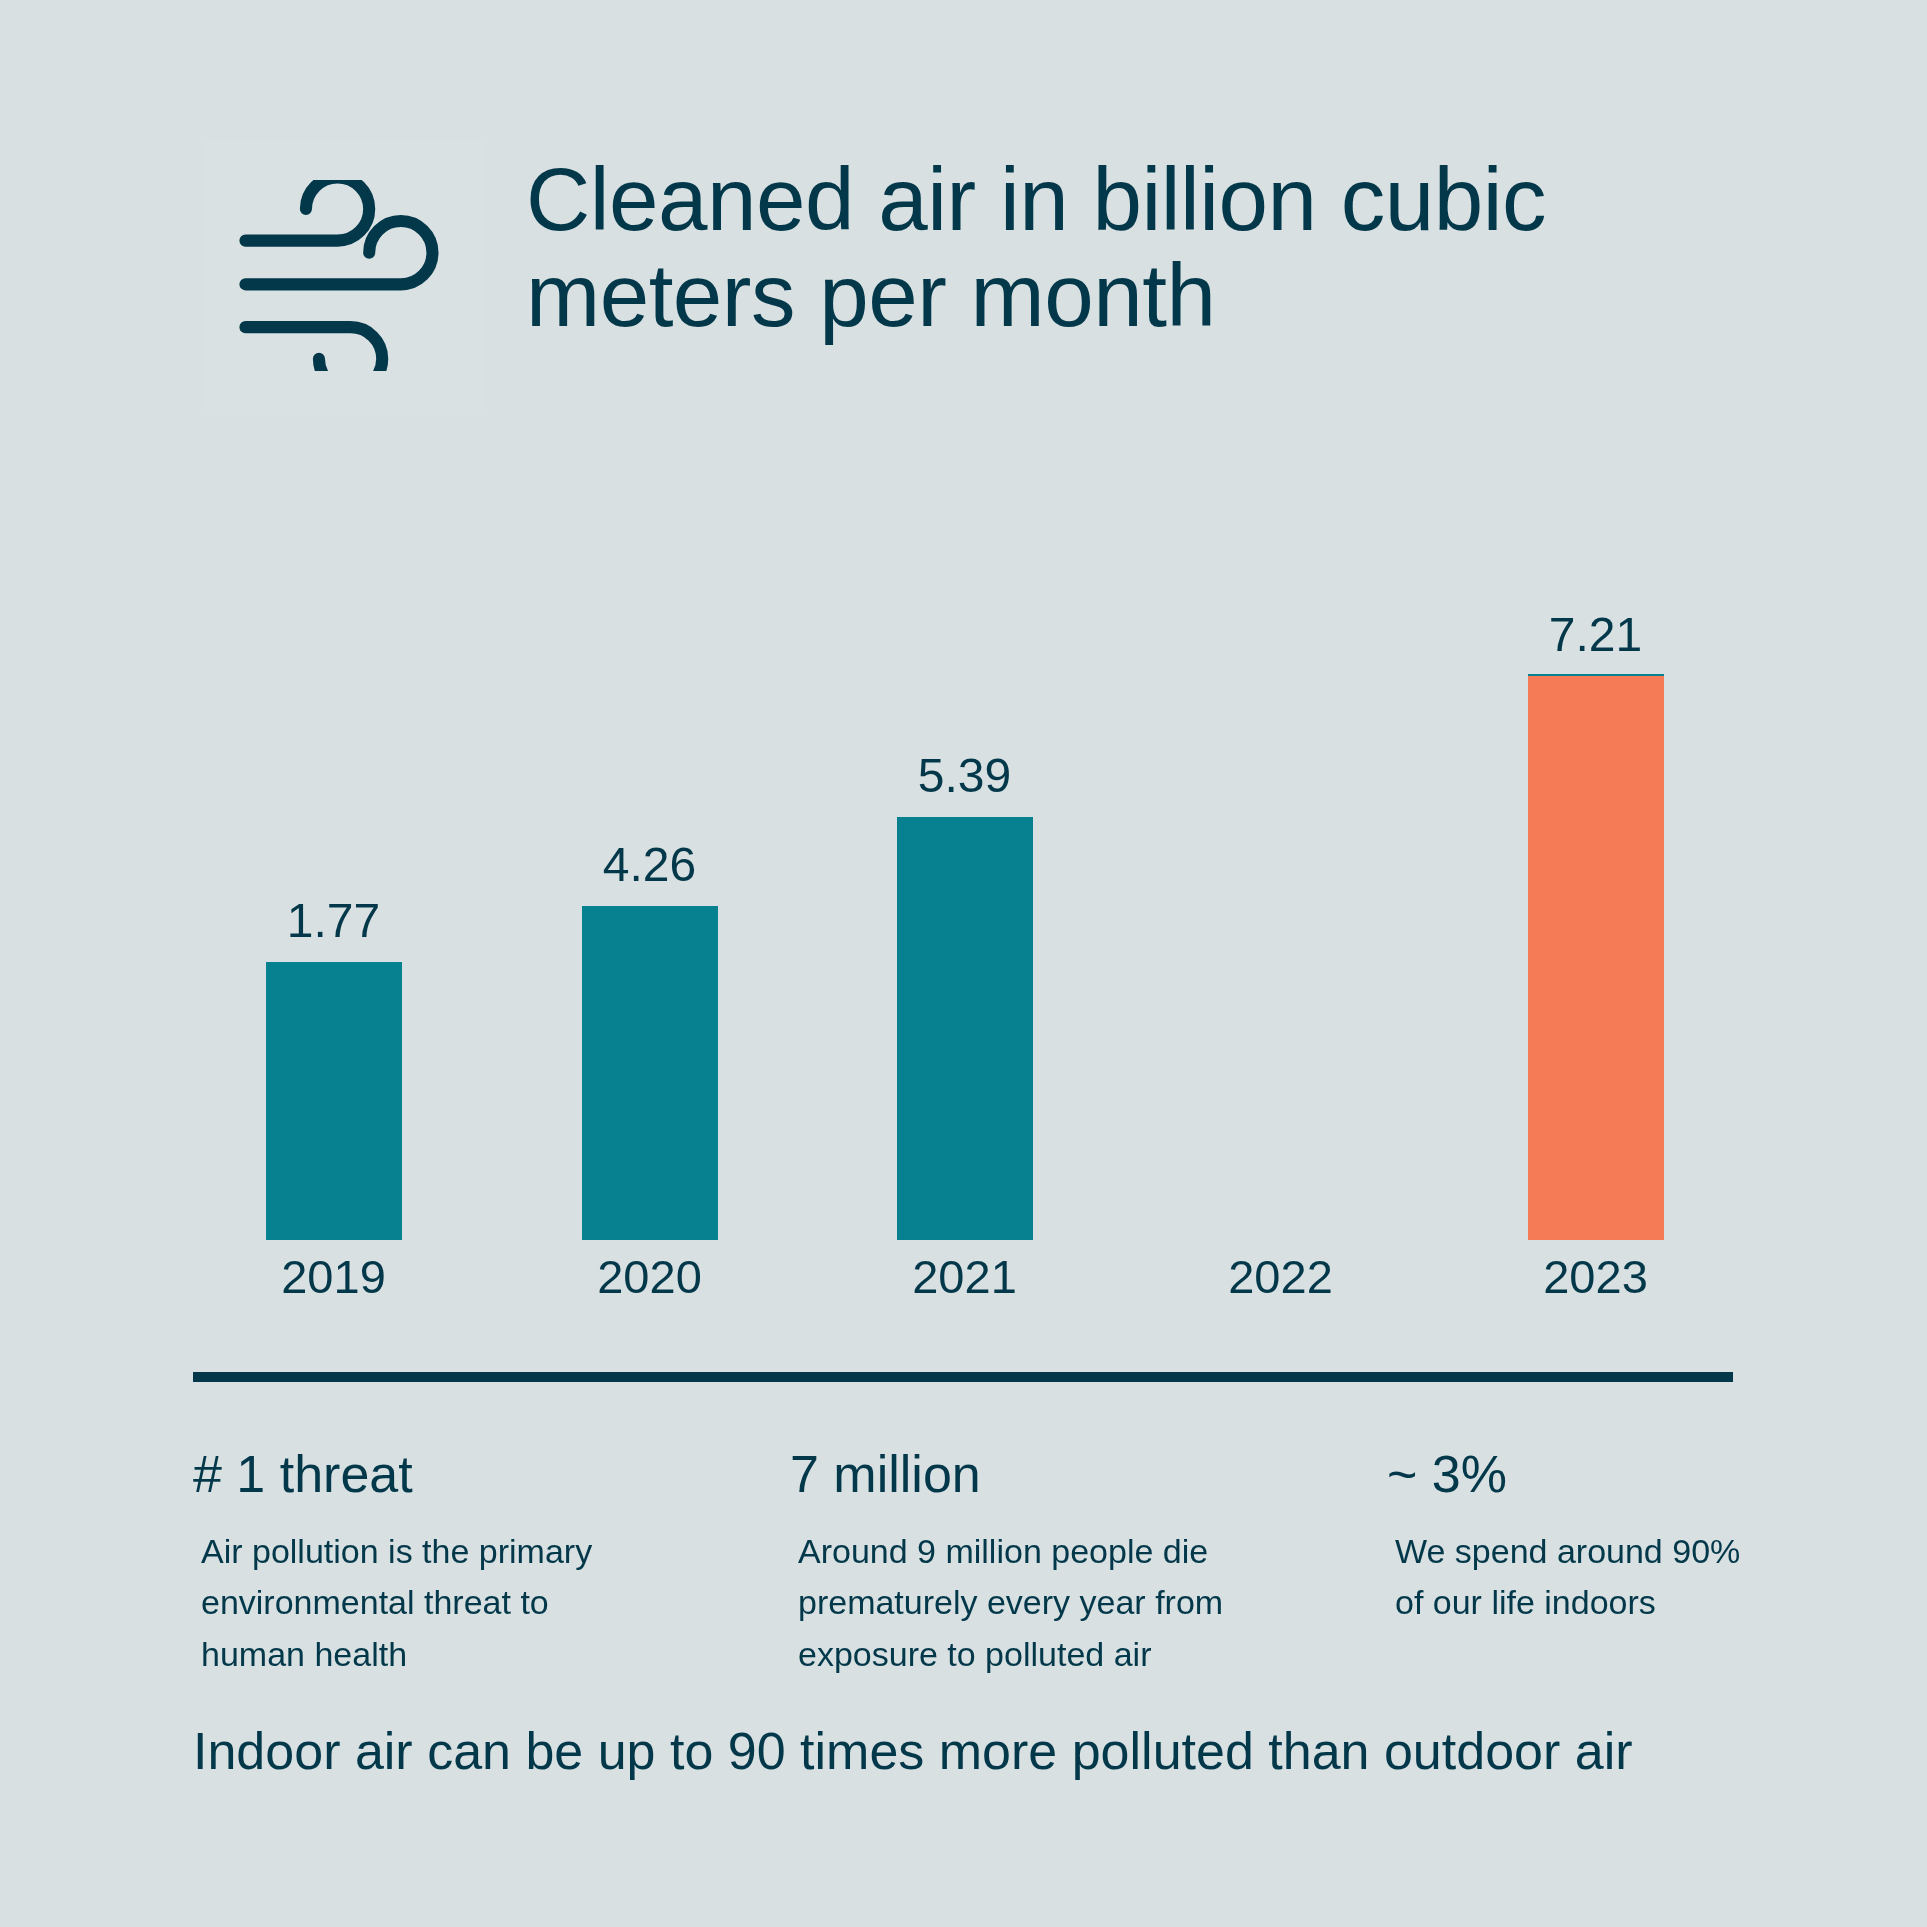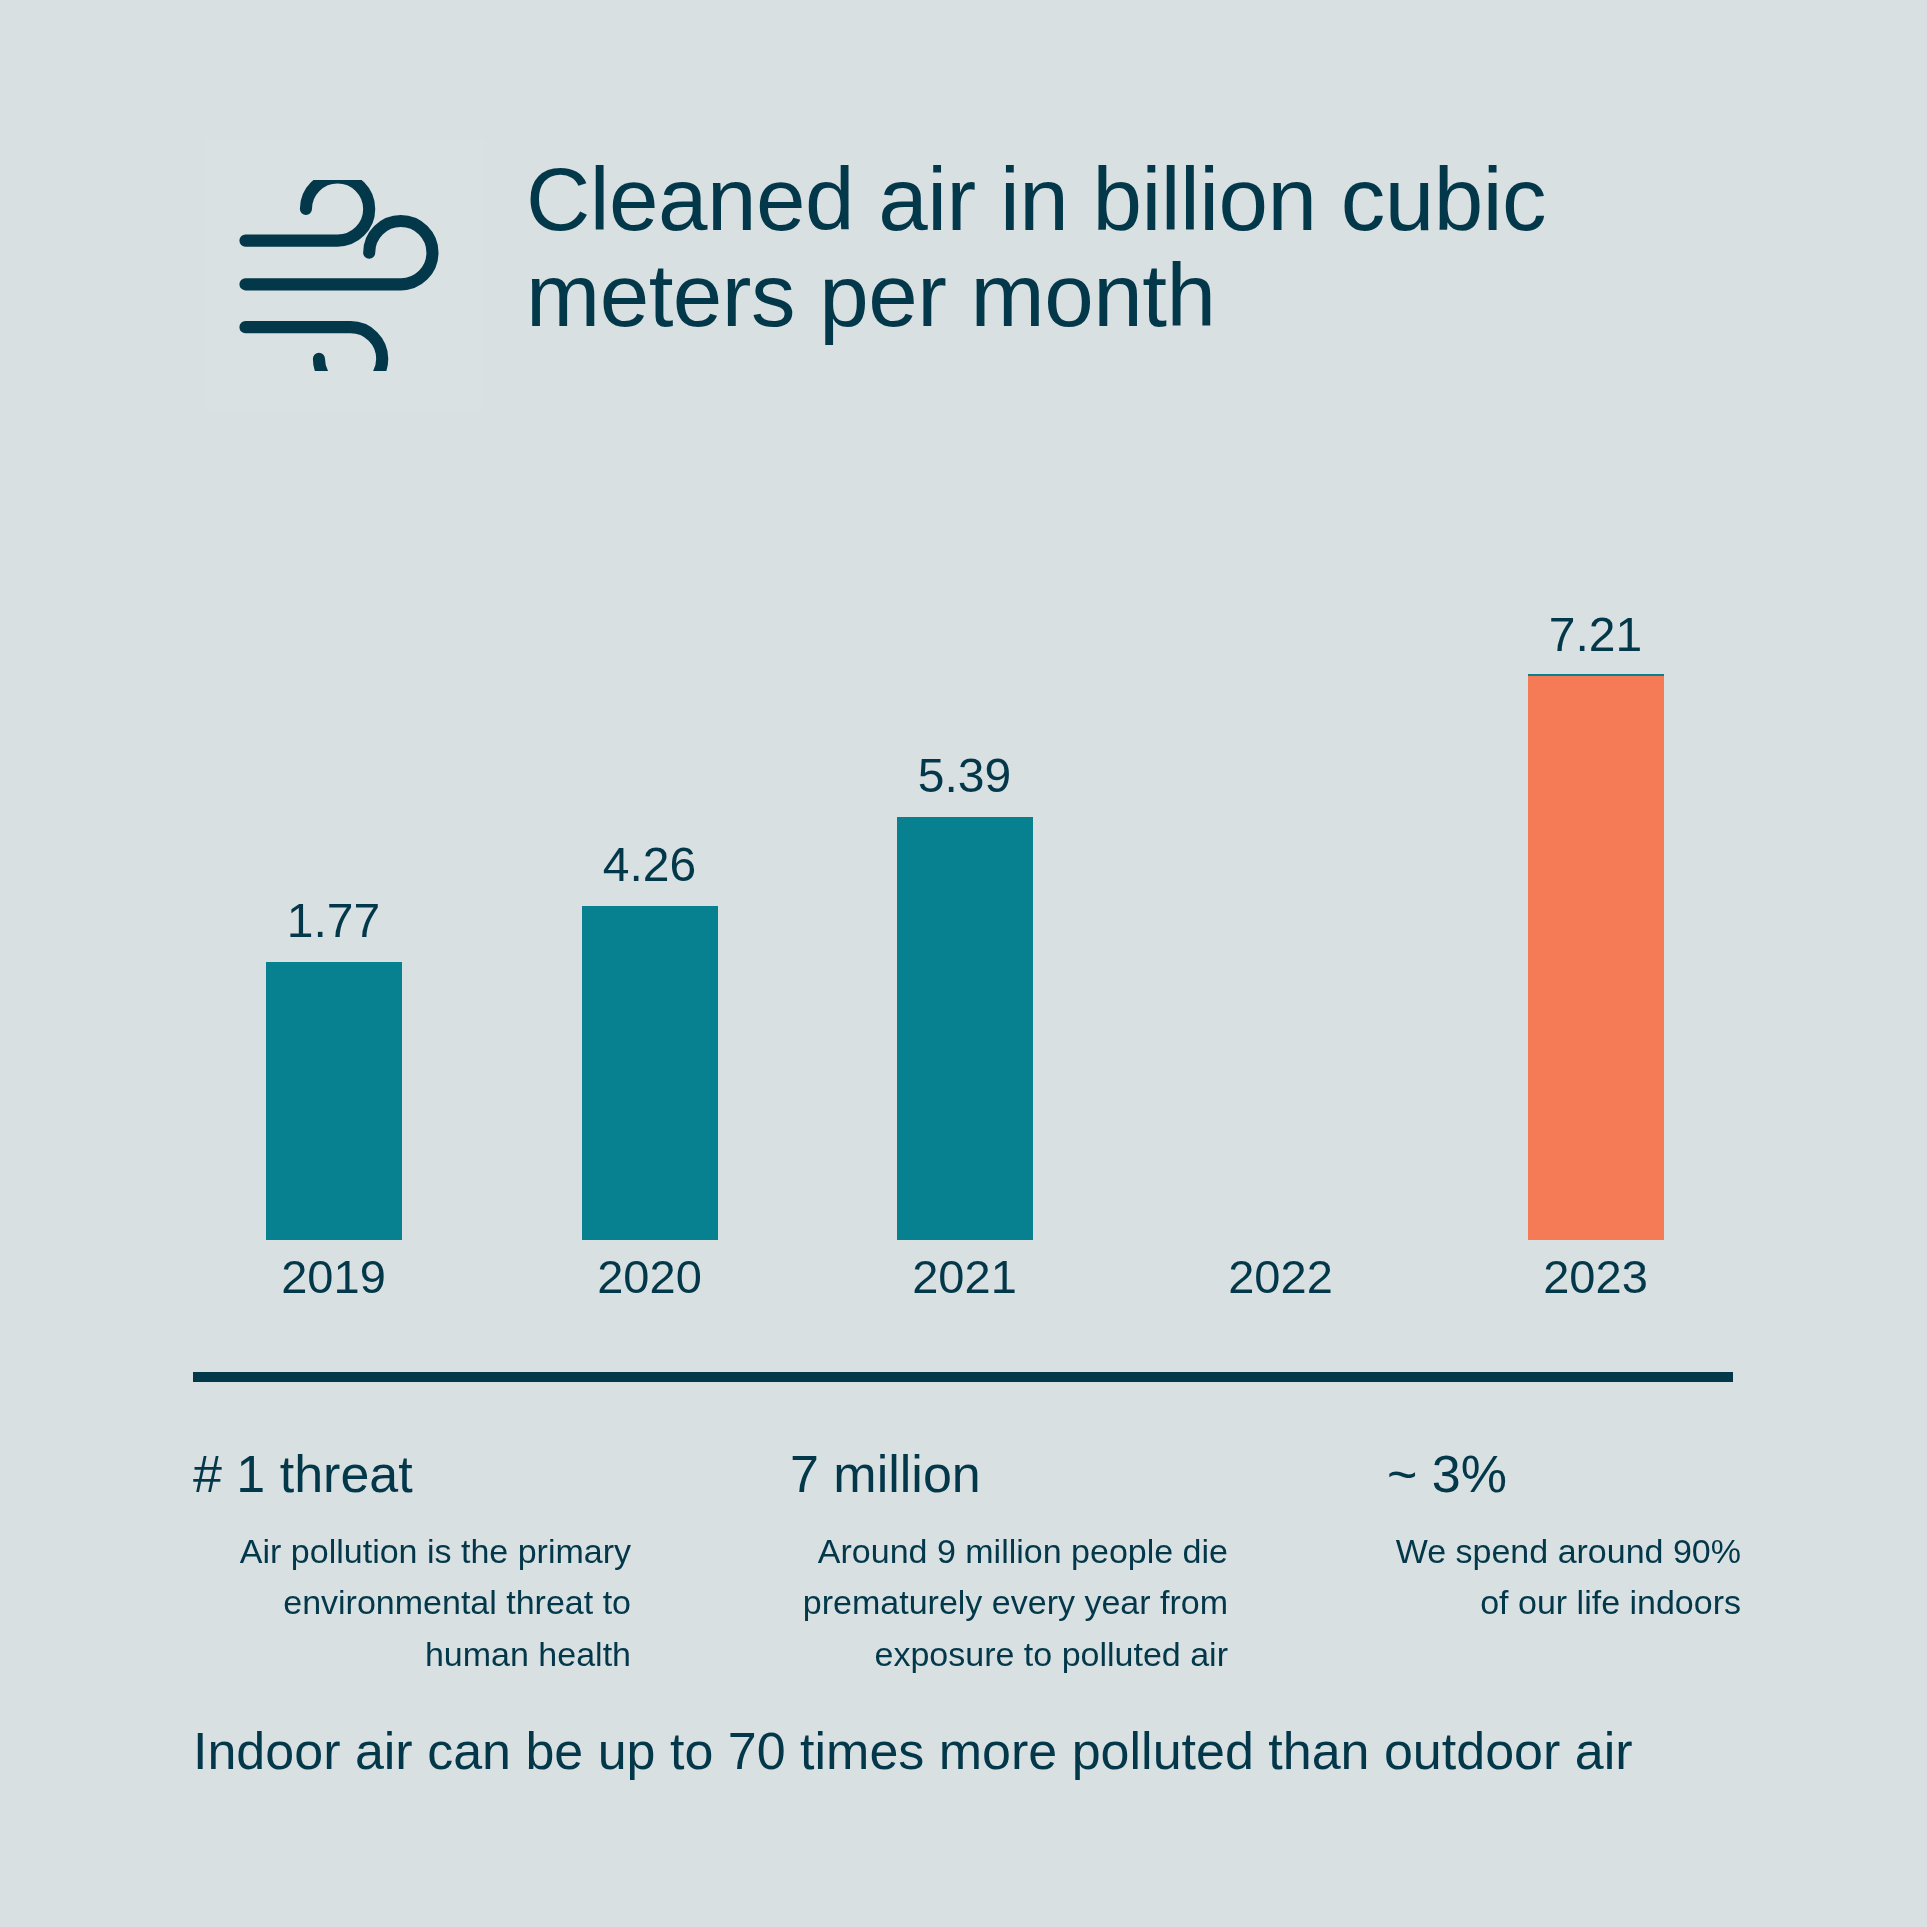--- a/index.html
+++ b/index.html
@@ -133,23 +133,22 @@
     line-height: 1.05;
     font-weight: 400;
     color: #03384a;
     margin: 0 0 24px 0;
     white-space: nowrap;
   }
   .stat-body {
     font-size: 34px;
     line-height: 1.52;
     color: #03384a;
-    margin: 0;
+    margin: 8px;
     max-width: 438px;
-    text-align: right;
   }
   .stat-3 .stat-body { max-width: 354px; }
 
   
   .footer {
     position: absolute;
     left: 193px;
     top: 1720px;
     width: 1585px;
     font-size: 52px;
@@ -219,16 +218,16 @@
     <div class="stat stat-2">
       <p class="stat-head">7 million</p>
       <p class="stat-body">Around 9 million people die prematurely every year from exposure to polluted air</p>
     </div>
     <div class="stat stat-3">
       <p class="stat-head">~ 3%</p>
       <p class="stat-body">We spend around 90% of our life indoors</p>
     </div>
   </div>
 
-  <div class="footer">Indoor air can be up to 70 times more polluted than outdoor air</div>
+  <div class="footer">Indoor air can be up to 90 times more polluted than outdoor air</div>
 
 </div>
 
 
 </body></html>

